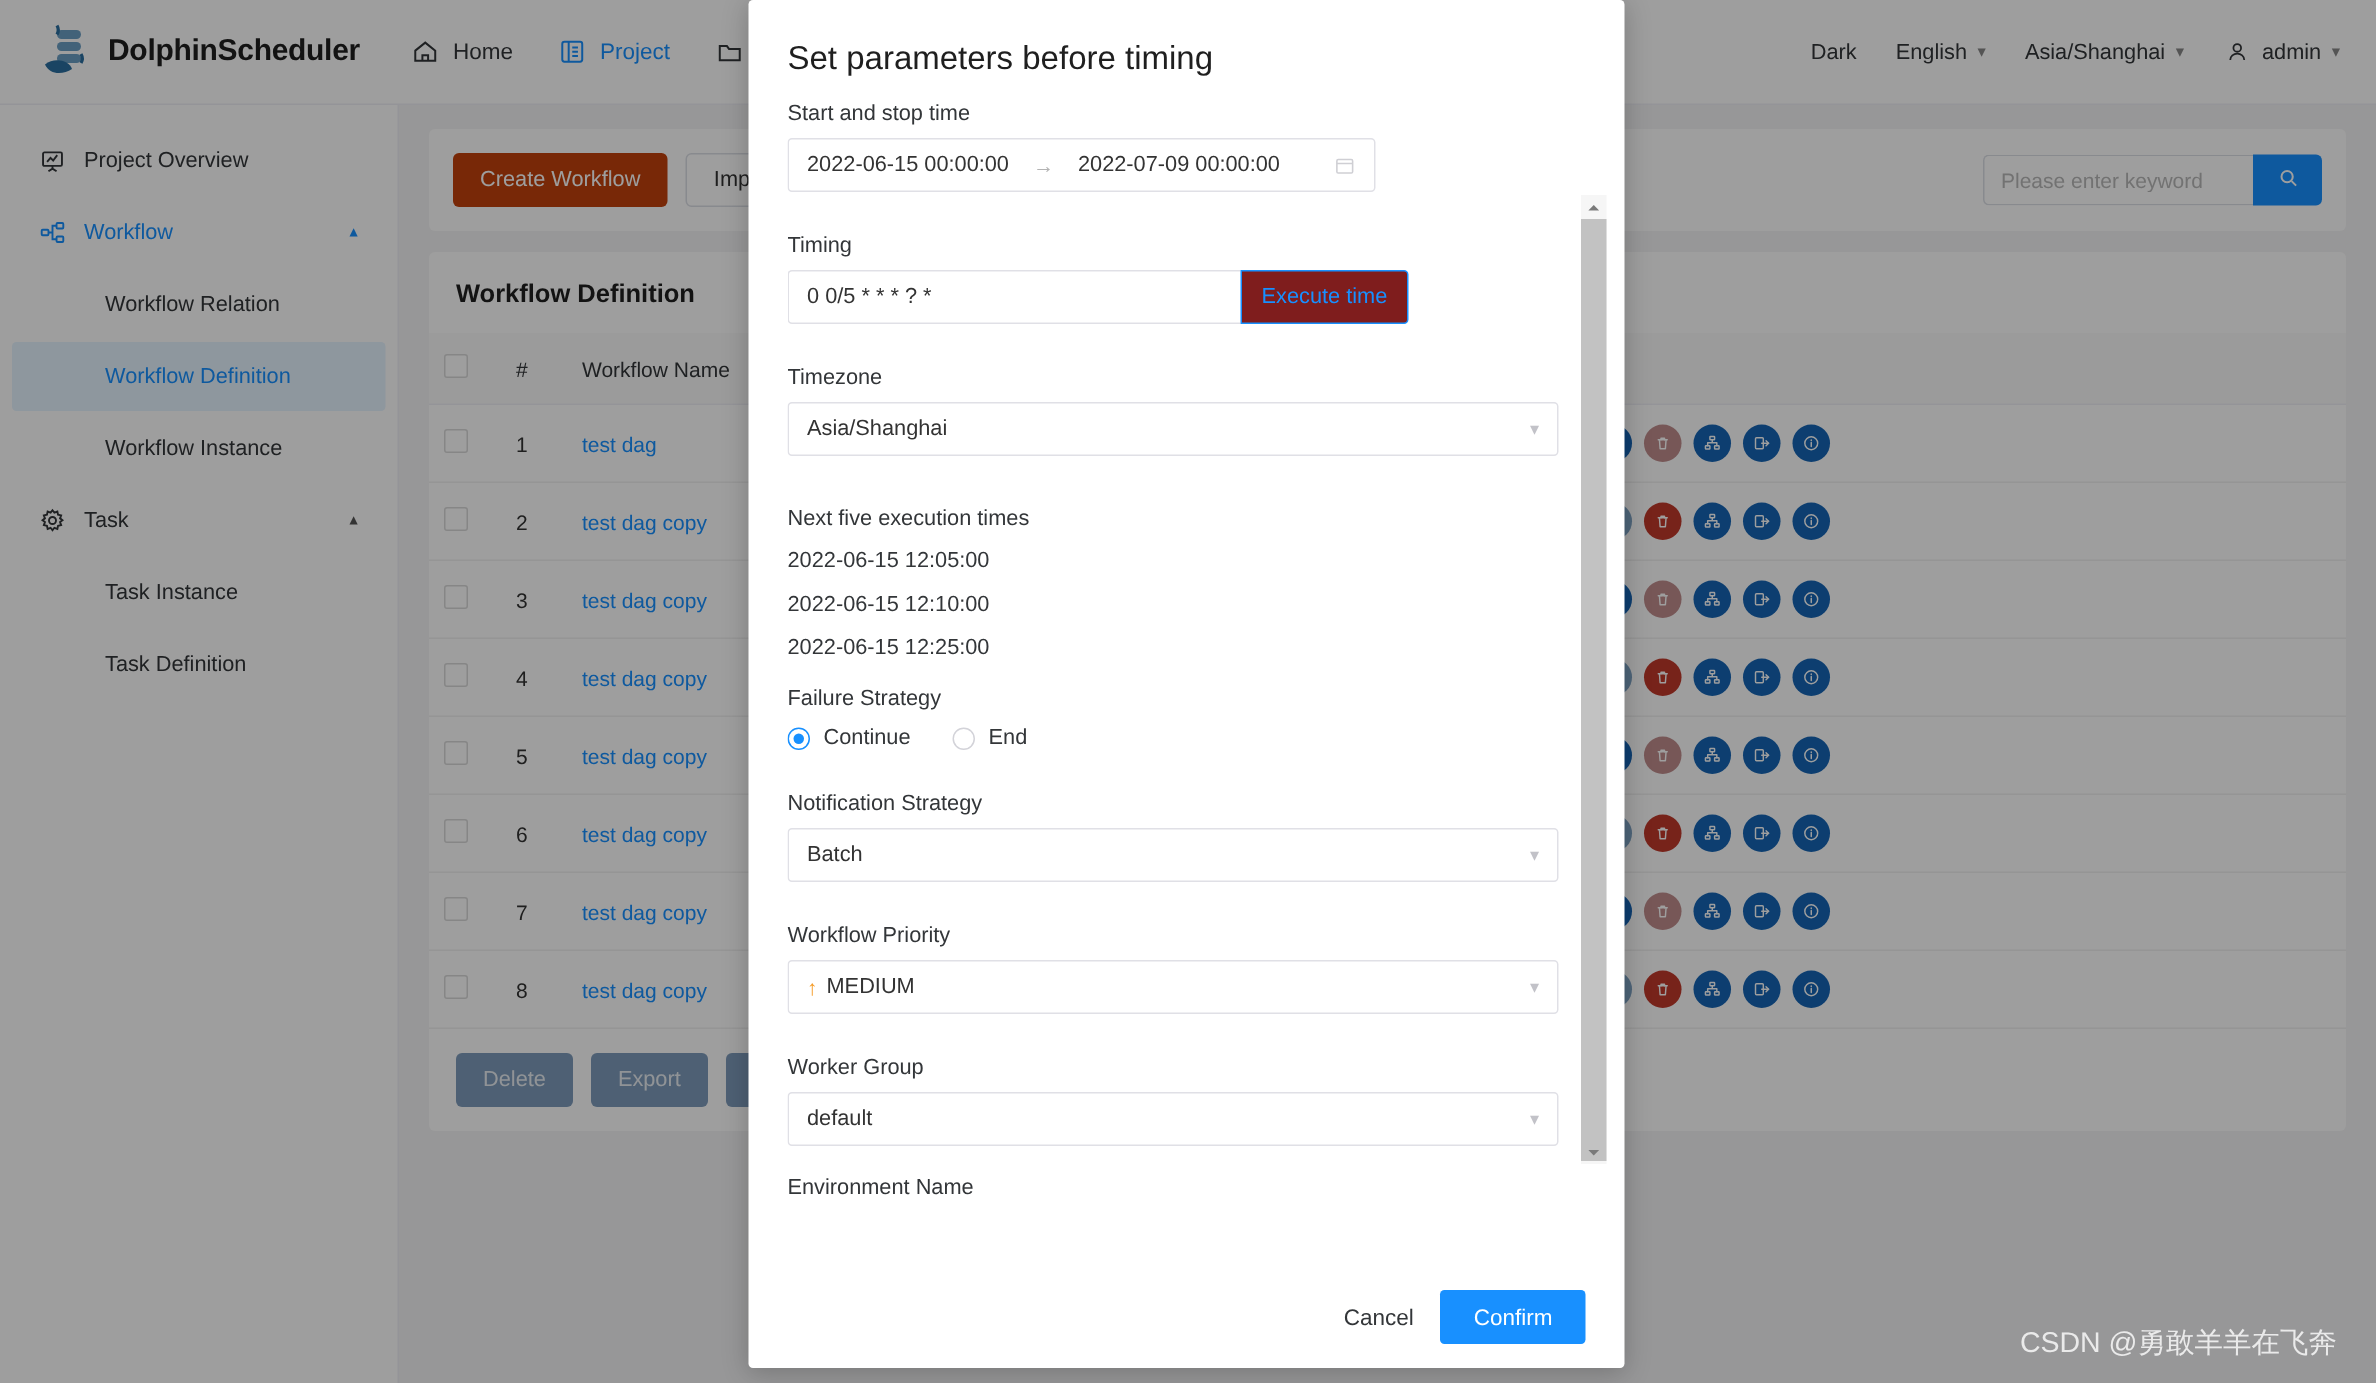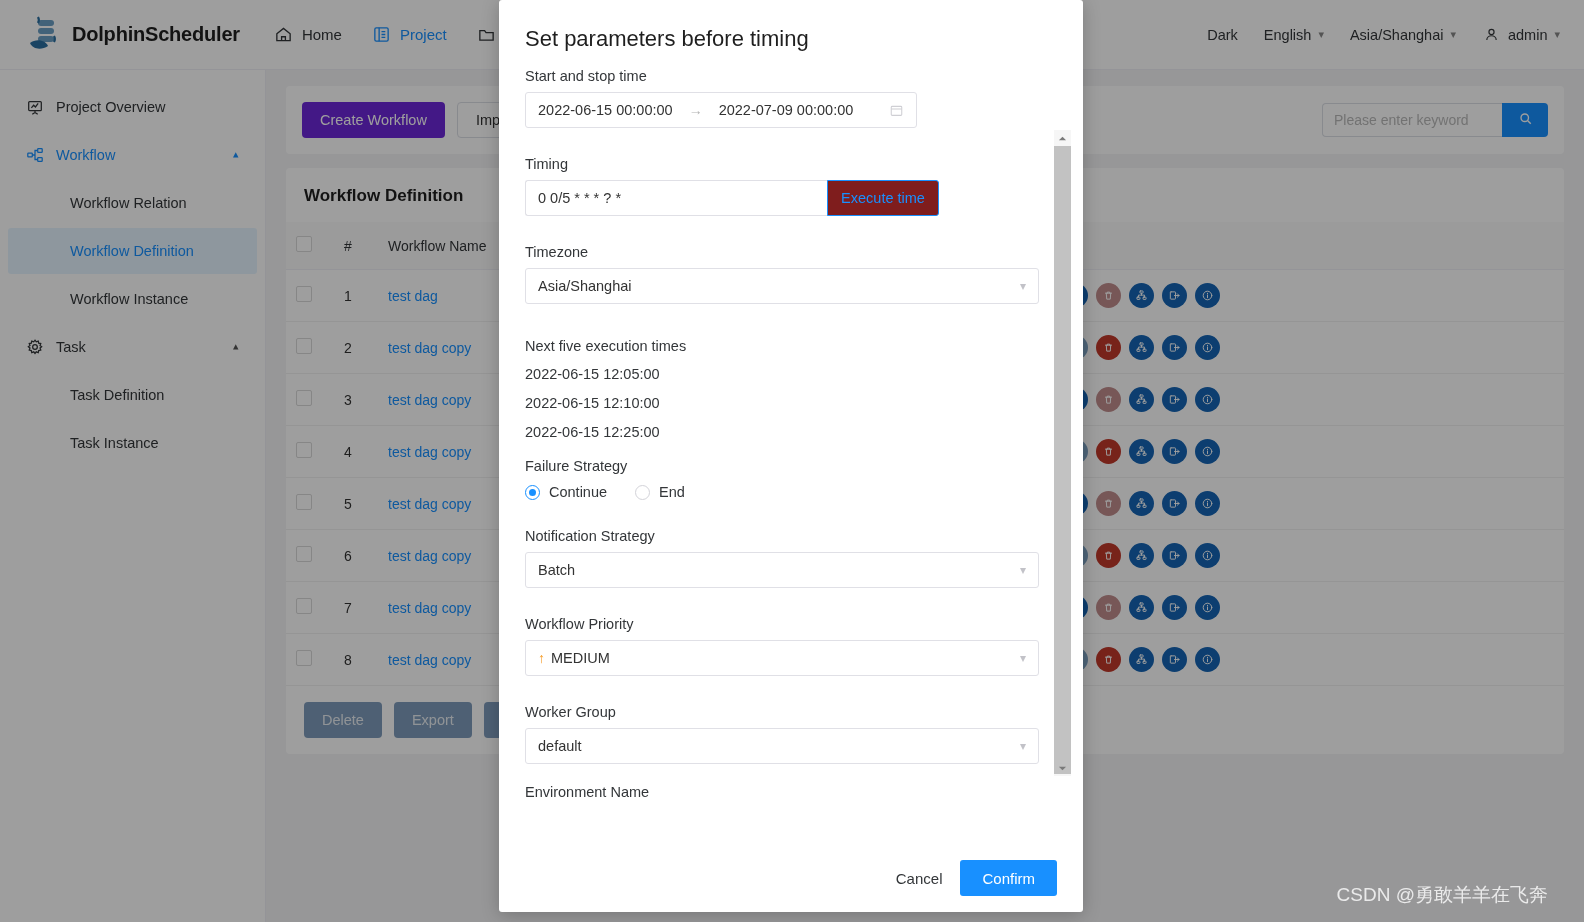--- a/index.html
+++ b/index.html
@@ -53,21 +53,21 @@
   .sidebar-scrollbar {
     position: absolute; left: 272px; top: 450px; width: 6px; height: 90px;
     background: #c8c8c8; border-radius: 3px;
   }
 
   
   .content { position: absolute; top: 70px; left: 266px; right: 0; bottom: 0; background: #f4f4f5; padding: 16px 20px; }
   .card { background: #fff; border-radius: 4px; margin-bottom: 14px; }
   .toolbar { display: flex; align-items: center; padding: 16px; gap: 12px; }
   .btn { height: 36px; padding: 0 18px; border-radius: 4px; font-size: 14.5px; border: none; cursor: pointer; display:flex; align-items:center; }
-  .btn-primary { background: #6d28d9; color: #fff; }
+  .btn-primary { background: #c2410c; color: #fff; }
   .btn-default { background: #fff; color: #333; border: 1px solid #dcdfe6; }
   .search-wrap { margin-left: auto; display: flex; align-items: center; }
   .search-input {
     width: 180px; height: 34px; border: 1px solid #dcdfe6; border-right: none;
     border-radius: 4px 0 0 4px; padding: 0 11px; font-size: 14px; color: #333;
     font-family: "Liberation Sans", sans-serif; outline: none;
   }
   .search-input::placeholder { color: #b9b9b9; }
   .search-btn {
     width: 46px; height: 34px; background: #1890ff; border: none; border-radius: 0 4px 4px 0;
@@ -155,21 +155,21 @@
     height: 68px; display: flex; align-items: center; justify-content: flex-end;
     gap: 18px; padding: 0 26px;
   }
   .btn-cancel { background: transparent; border: none; font-size: 15px; color: #333639; cursor: pointer; font-family:"Liberation Sans",sans-serif; }
   .btn-confirm {
     background: #1890ff; border: none; color: #fff; font-size: 15px; height: 36px;
     padding: 0 22px; border-radius: 3px; cursor: pointer; font-family:"Liberation Sans",sans-serif;
   }
 
   .watermark {
-    position: absolute; right: 36px; bottom: 14px; z-index: 60;
+    position: absolute; right: 26px; bottom: 14px; z-index: 60;
     font-size: 19px; color: rgba(255,255,255,0.80);
     font-family: "Liberation Sans", sans-serif;
   }
 </style>
 </head>
 <body>
 
 <div id="root">
 
   <div class="app">
@@ -280,24 +280,24 @@
         <span class="side-ico">
           <svg viewBox="0 0 20 20" width="18" height="18" fill="none" stroke="#333639" stroke-width="1.4">
             <circle cx="10" cy="10" r="2.6"></circle>
             <path d="M10 2.4 l1.4 1.8 2.2-.8 .5 2.3 2.3 .5 -.8 2.2 1.8 1.4 -1.8 1.4 .8 2.2 -2.3 .5 -.5 2.3 -2.2-.8 -1.4 1.8 -1.4-1.8 -2.2 .8 -.5-2.3 -2.3-.5 .8-2.2 -1.8-1.4 1.8-1.4 -.8-2.2 2.3-.5 .5-2.3 2.2 .8 Z"></path>
           </svg>
         </span>
         <span>Task</span>
         <span class="side-arrow" style="color:#555">▾</span>
       </div>
       <div class="side-item child">
+        <span>Task Instance</span>
+      </div>
+      <div class="side-item child">
         <span>Task Definition</span>
-      </div>
-      <div class="side-item child">
-        <span>Task Instance</span>
       </div>
     </div>
     <div class="sidebar-scrollbar"></div>
 
     <div class="content">
       <div class="card">
         <div class="toolbar">
           <button class="btn btn-primary">Create Workflow</button>
           <button class="btn btn-default">Import</button>
           <div class="search-wrap">

